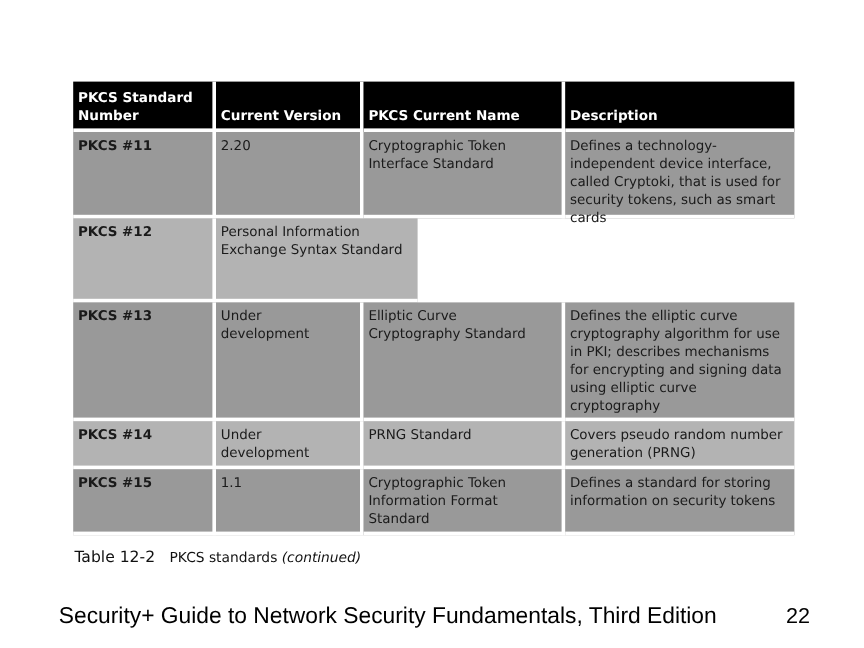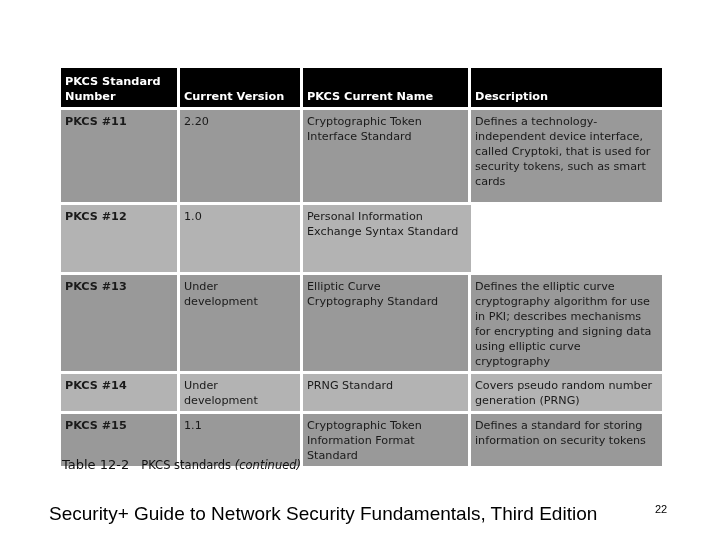--- a/index.html
+++ b/index.html
@@ -12,43 +12,42 @@
   .cell:last-child { border-right:none; }
   .c1 { width:119px; } .c2 { width:123px; } .c3 { width:168px; } .c4 { width:191px; }
   .head .cell { background:#000; color:#fff; font-weight:bold; height:42px; display:flex; align-items:flex-end; padding-bottom:3px; font-size:11.3px; line-height:15px; }
   .dark .cell { background:#999999; }
   .light .cell { background:#b3b3b3; }
   .bold { font-weight:bold; }
   .caption { position:absolute; left:62px; top:457px; font-size:11.5px; color:#111; }
   .caption .num { font-weight:normal; font-size:13px; margin-right:12px; }
   .caption i { font-style:italic; }
   .footer { position:absolute; left:49px; top:503px; font-family:"Liberation Sans", sans-serif; font-size:19px; color:#000; }
-  .pagenum { position:absolute; left:655px; top:503px; font-family:"Liberation Sans", sans-serif; font-size:11px; color:#000; }
+  .pagenum { position:absolute; left:655px; top:503px; font-family:"Liberation Sans", sans-serif; font-size:18px; color:#000; }
 </style>
 </head>
 <body>
 
 <div class="tbl">
   <div class="row head">
     <div class="cell c1">PKCS Standard Number</div>
     <div class="cell c2">Current Version</div>
     <div class="cell c3">PKCS Current Name</div>
     <div class="cell c4">Description</div>
   </div>
 
-  <div class="row dark" style="height:95px">
+  <div class="row dark" style="height:72px">
     <div class="cell c1 bold">PKCS #11</div>
     <div class="cell c2">2.20</div>
     <div class="cell c3">Cryptographic Token Interface Standard</div>
     <div class="cell c4">Defines a technology-independent device interface, called Cryptoki, that is used for security tokens, such as smart cards</div>
   </div>
 
   <div class="row light" style="height:70px">
     <div class="cell c1 bold">PKCS #12</div>
-    <div class="cell c2">1.0</div>
     <div class="cell c3">Personal Information Exchange Syntax Standard</div>
   </div>
 
   <div class="row dark" style="height:99px">
     <div class="cell c1 bold">PKCS #13</div>
     <div class="cell c2">Under development</div>
     <div class="cell c3">Elliptic Curve Cryptography Standard</div>
     <div class="cell c4">Defines the elliptic curve cryptography algorithm for use in PKI; describes mechanisms for encrypting and signing data using elliptic curve cryptography</div>
   </div>
 

